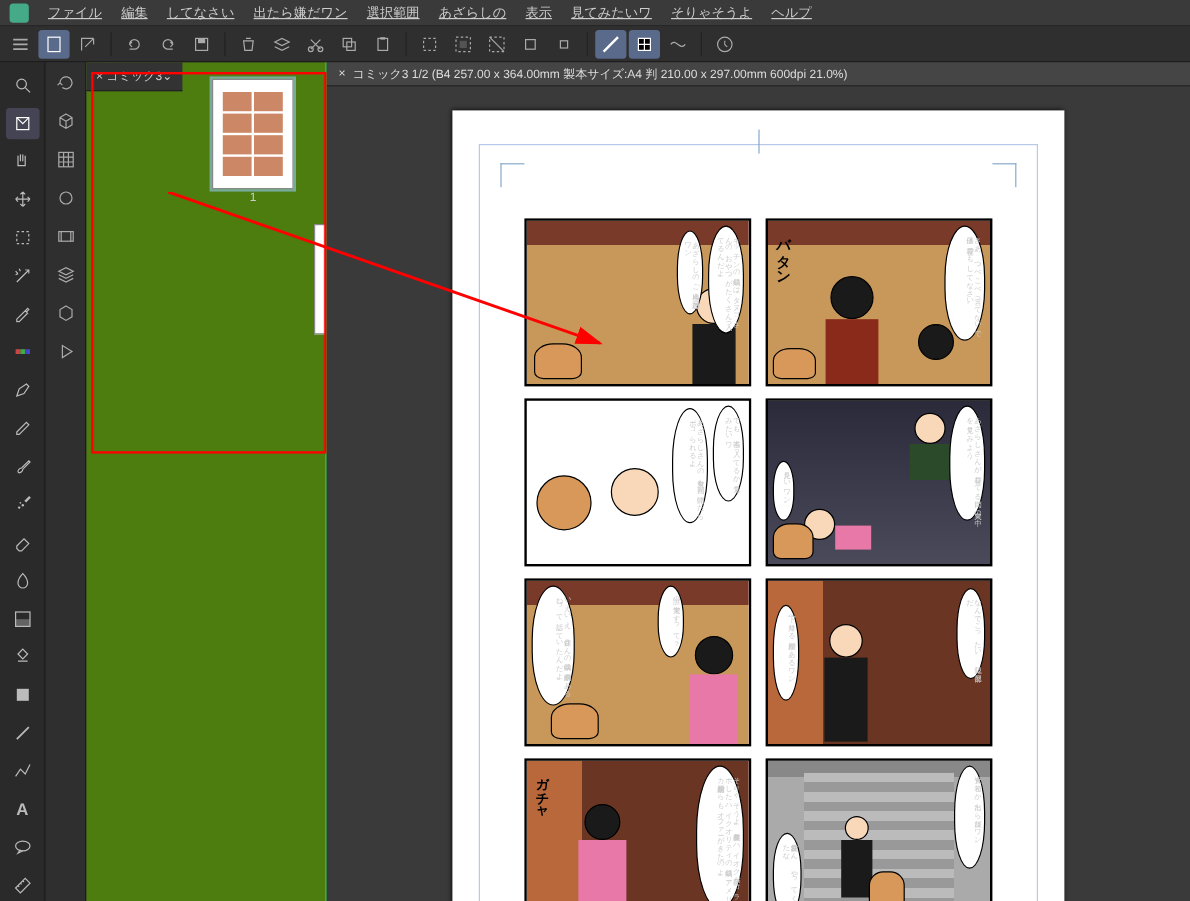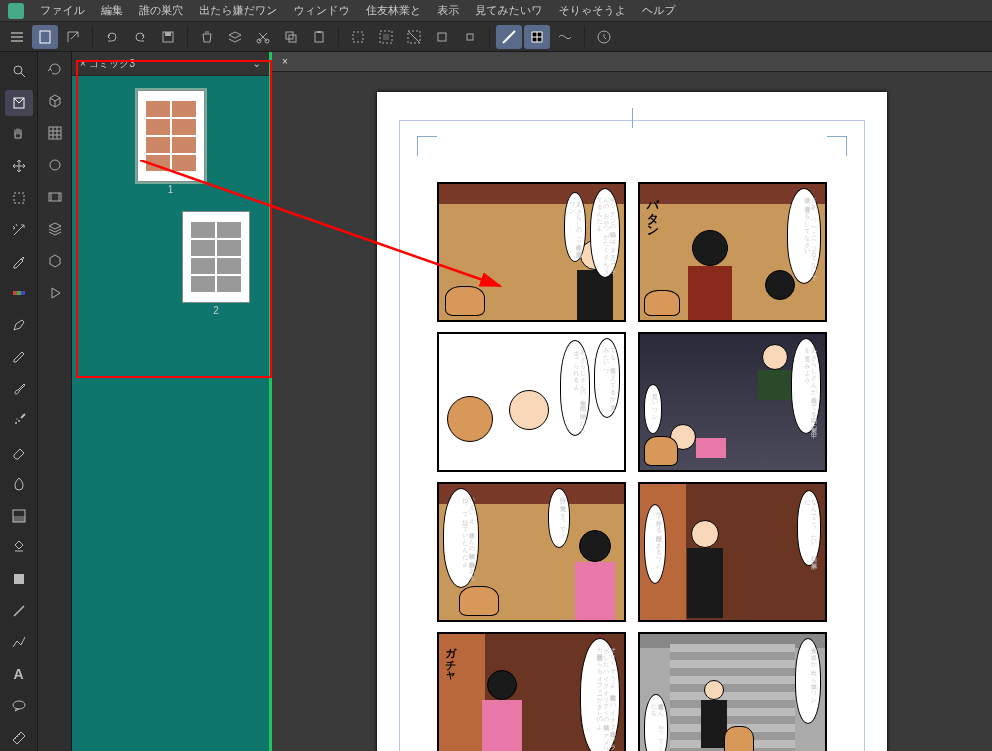--- a/index.html
+++ b/index.html
@@ -1,31 +1,31 @@
 <!DOCTYPE html>
 <html><head>
 <meta charset="utf-8">
 <style>
   * { box-sizing: border-box; margin: 0; padding: 0; }
   body { width: 992px; height: 751px; background: #323232; font-family: "Hiragino Sans", "Meiryo", sans-serif; font-size: 11px; color: #ccc; overflow: hidden; position: relative; }
   .menubar { height: 22px; background: #3a3a3a; display: flex; align-items: center; padding: 0 8px; gap: 16px; border-bottom: 1px solid #222; }
-  .menubar span { cursor: pointer; }
+  .menubar span { cursor: pointer; text-decoration: underline; }
   .logo-sq { width: 16px; height: 16px; background: #4a8; border-radius: 3px; }
   .toolbar-top { height: 30px; background: #2f2f2f; display: flex; align-items: center; padding: 0 4px; border-bottom: 1px solid #1a1a1a; gap: 2px; }
   .tbtn { width: 26px; height: 24px; display: flex; align-items: center; justify-content: center; border-radius: 3px; color: #aaa; }
   .tbtn.active { background: #5a6a8a; color: #fff; }
   .tbtn svg { width: 16px; height: 16px; }
   .tsep { width: 1px; height: 20px; background: #222; margin: 0 4px; }
   .body-row { display: flex; height: calc(100% - 52px); }
   .left-tools { width: 38px; background: #2a2a2a; border-right: 1px solid #1a1a1a; display: flex; flex-direction: column; align-items: center; padding-top: 6px; gap: 6px; }
   .ltool { width: 28px; height: 26px; display: flex; align-items: center; justify-content: center; color: #bbb; border-radius: 3px; }
   .ltool.active { background: #445; color: #fff; }
   .aux-bar { width: 34px; background: #2f2f2f; border-right: 1px solid #1a1a1a; display: flex; flex-direction: column; align-items: center; padding-top: 6px; gap: 10px; }
   .aux-bar .ax { width: 24px; height: 22px; color: #aaa; display: flex; align-items: center; justify-content: center; }
-  .pagemgr { width: 200px; background: #0f766e; display: flex; flex-direction: column; border-right: 3px solid #22c55e; position: relative; }
+  .pagemgr { width: 200px; background: #4d7c0f; display: flex; flex-direction: row; border-right: 1px solid #22c55e; position: relative; }
   .pm-tab { height: 24px; background: #333; display: flex; align-items: center; padding: 0 8px; justify-content: space-between; border-bottom: 1px solid #222; font-size: 10px; }
   .pm-body { flex: 1; padding: 10px; overflow: auto; }
   .thumb-wrap { width: 68px; margin: 4px auto 8px; }
   .thumb-wrap.t2 { width: 68px; margin: 16px auto 8px 100px; }
   .thumb { width: 68px; height: 92px; background: #fff; border: 1px solid #888; display: flex; align-items: center; justify-content: center; }
   .thumb.sel { outline: 2px solid #7a9; }
   .tgrid { width: 50px; height: 70px; display: grid; grid-template-columns: 1fr 1fr; grid-auto-rows: 1fr; gap: 2px; }
   .tgrid .c { background: #c86; }
   .tgrid.bw .c { background: #999; }
   .tlabel { text-align: center; font-size: 10px; color: #ccc; padding-top: 2px; }
@@ -55,24 +55,24 @@
   .dog-body { background: #d8985a; border: 1px solid #000; border-radius: 40% 40% 20% 20%; }
   .annot-arrow { position: absolute; pointer-events: none; z-index: 100; }
 </style>
 </head>
 <body>
 
 <div class="menubar">
   <div class="logo-sq"></div>
   <span>ファイル</span>
   <span>編集</span>
-  <span>誰の巣穴</span>
+  <span>してなさい</span>
   <span>出たら嫌だワン</span>
-  <span>ウィンドウ</span>
-  <span>住友林業と</span>
+  <span>選択範囲</span>
+  <span>あざらしの</span>
   <span>表示</span>
   <span>見てみたいワ</span>
   <span>そりゃそうよ</span>
   <span>ヘルプ</span>
 </div>
 
 <div class="toolbar-top">
   <div class="tbtn">
       <svg viewBox="0 0 16 16">
         <path d="M2 4h12M2 8h12M2 12h12" stroke="currentColor" stroke-width="1.5"></path>
@@ -390,20 +390,21 @@
             </div>
           </div>
         <div class="tlabel">2</div>
       </div>
     </div>
   </div>
 
   <div class="canvas-area">
     <div class="doc-tab">
       <span class="x">×</span>
+      <span>コミック3 1/2 (B4 257.00 x 364.00mm 製本サイズ:A4 判 210.00 x 297.00mm 600dpi 21.0%)</span>
     </div>
     <div class="canvas-scroll">
       <div class="paper">
         <div class="guide-outer"></div>
         <div class="cropmark ctr"></div>
         <div class="cropmark tl"></div>
         <div class="cropmark tr"></div>
         <div class="comic-grid">
 
           <div class="panel">

